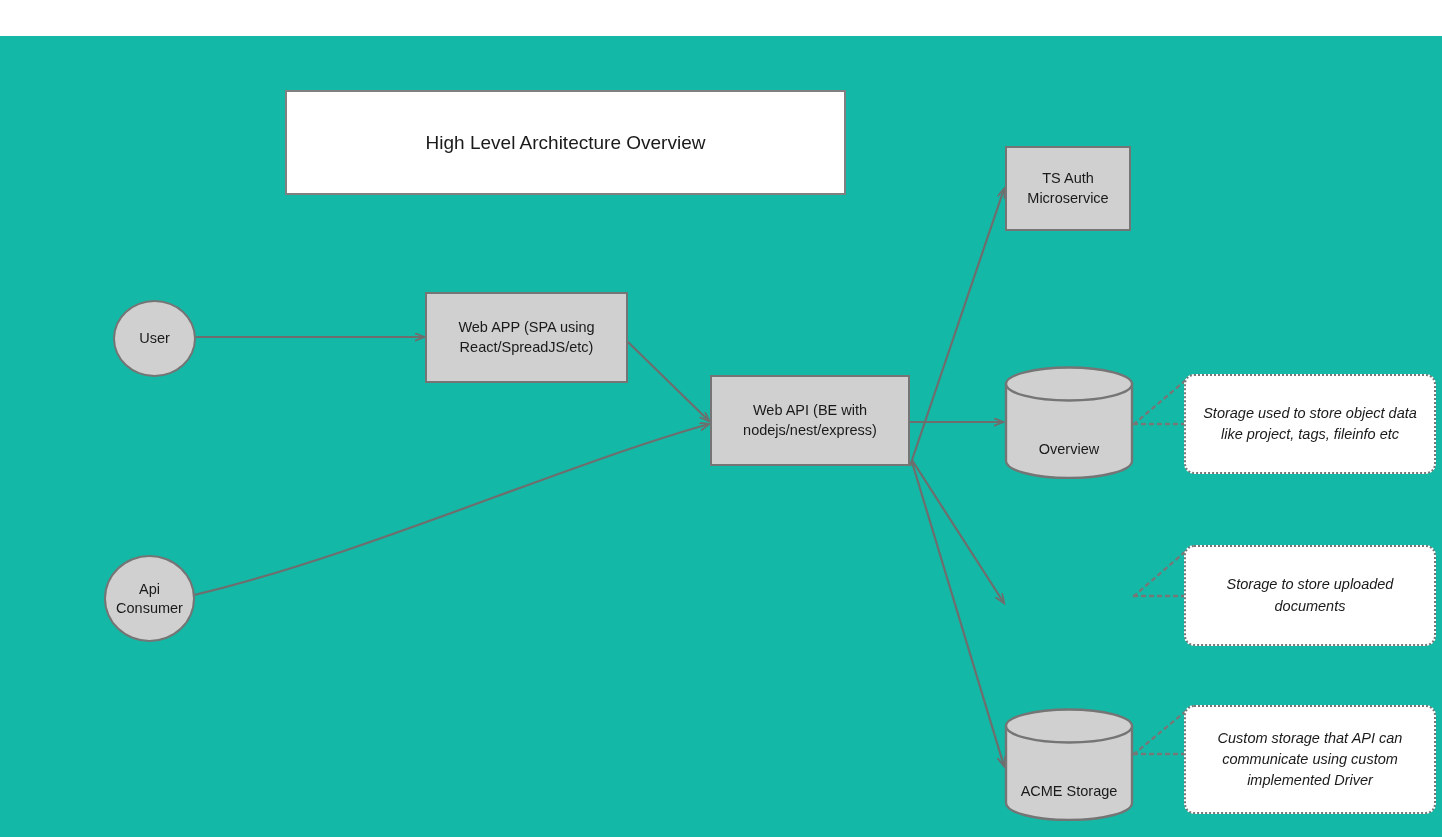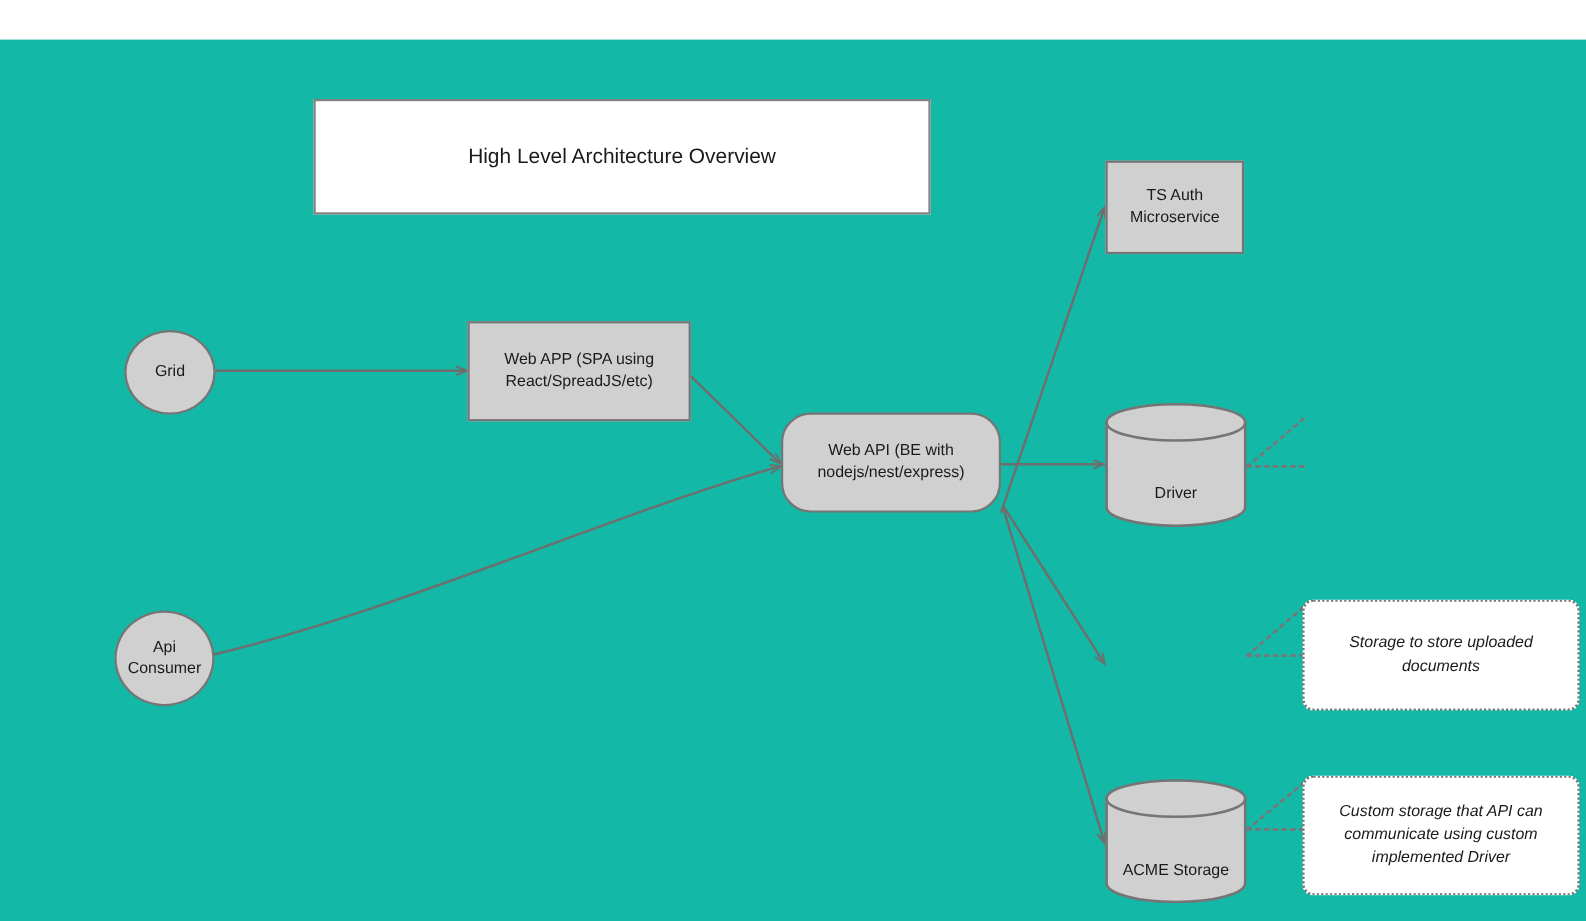--- a/index.html
+++ b/index.html
@@ -119,60 +119,64 @@
       <path d="M1134,718 L1186,718"></path>
       <path d="M1134,718 L1186,675"></path>
     </g>
   </svg>
 
   <div class="node title-box" style="left:285px; top:54px; width:561px; height:105px;">
     <span>High Level Architecture Overview</span>
   </div>
 
   <div class="node circle" style="left:113px; top:264px; width:83px; height:77px;">
-    <span class="multiline">Grid</span>
+    <span class="multiline">User</span>
   </div>
 
   <div class="node circle" style="left:104px; top:519px; width:91px; height:87px;">
     <span class="multiline">Api
 Consumer</span>
   </div>
 
   <div class="node box" style="left:425px; top:256px; width:203px; height:91px;">
     <span class="multiline">Web APP (SPA using
 React/SpreadJS/etc)</span>
   </div>
 
-  <div class="node box" style="left:710px; top:339px; width:200px; height:91px;border-radius:27px;">
+  <div class="node box" style="left:710px; top:339px; width:200px; height:91px;">
     <span class="multiline">Web API (BE with
 nodejs/nest/express)</span>
   </div>
 
   <div class="node box" style="left:1005px; top:110px; width:126px; height:85px;">
     <span class="multiline">TS Auth
 Microservice</span>
   </div>
 
   <div class="node cylinder" style="left:1004px; top:330px; width:130px; height:113px;">
     <svg class="cyl-svg" width="130" height="113" viewBox="0 0 130 113" xmlns="http://www.w3.org/2000/svg">
       <path d="M2,18 L2,95 A63,17 0 0 0 128,95 L128,18 Z" fill="#d0d0d0" stroke="#757575" stroke-width="2.4"></path>
       <ellipse cx="65" cy="18" rx="63" ry="16.5" fill="#d0d0d0" stroke="#757575" stroke-width="2.4"></ellipse>
     </svg>
-    <div class="cyl-label">Driver</div>
+    <div class="cyl-label">Overview</div>
   </div>
 
 
   <div class="node cylinder" style="left:1004px; top:672px; width:130px; height:113px;align-items:flex-end;">
     <svg class="cyl-svg" width="130" height="113" viewBox="0 0 130 113" xmlns="http://www.w3.org/2000/svg">
       <path d="M2,18 L2,95 A63,17 0 0 0 128,95 L128,18 Z" fill="#d0d0d0" stroke="#757575" stroke-width="2.4"></path>
       <ellipse cx="65" cy="18" rx="63" ry="16.5" fill="#d0d0d0" stroke="#757575" stroke-width="2.4"></ellipse>
     </svg>
     <div class="cyl-label">ACME Storage</div>
   </div>
 
+  <div class="node note" style="left:1184px; top:338px; width:252px; height:100px;">
+    <span class="multiline">Storage used to store object data
+like project, tags, fileinfo etc</span>
+  </div>
 
   <div class="node note" style="left:1184px; top:669px; width:252px; height:109px;">
     <span class="multiline">Custom storage that API can
 communicate using custom
 implemented Driver</span>
   </div>
 
   <div class="node note" style="left:1184px; top:509px; width:252px; height:101px;">
     <span class="multiline">Storage to store uploaded
 documents</span>

